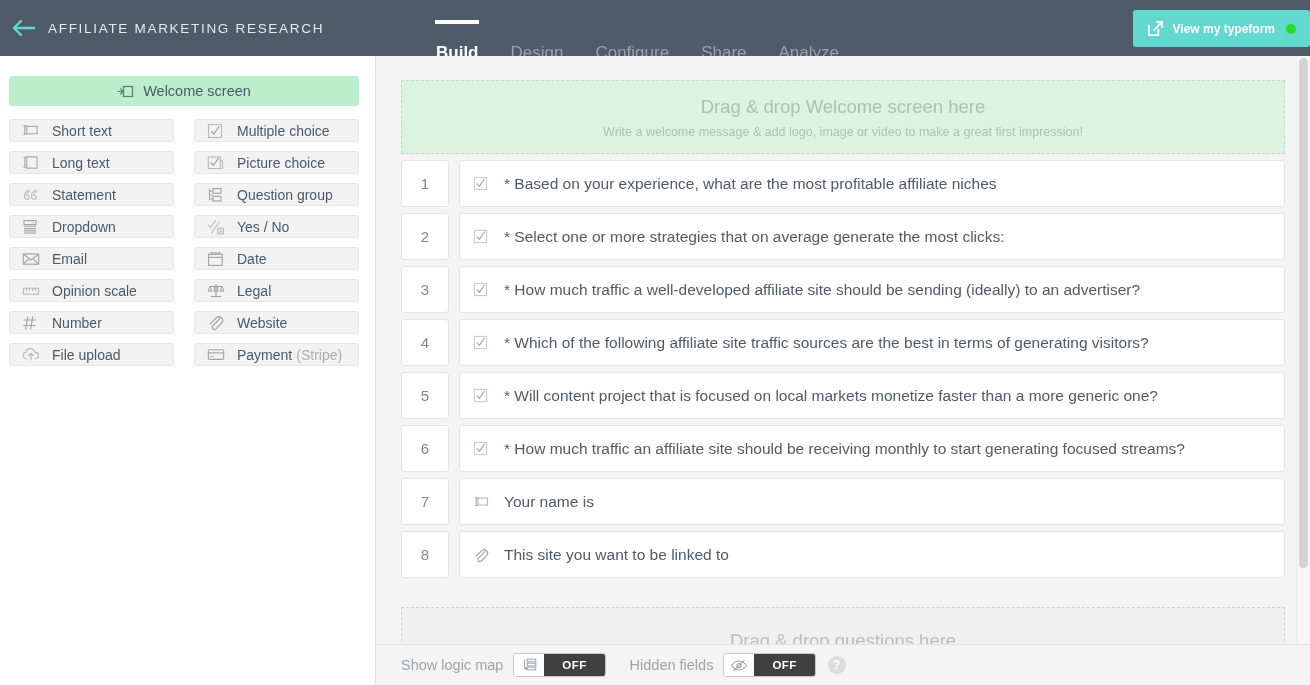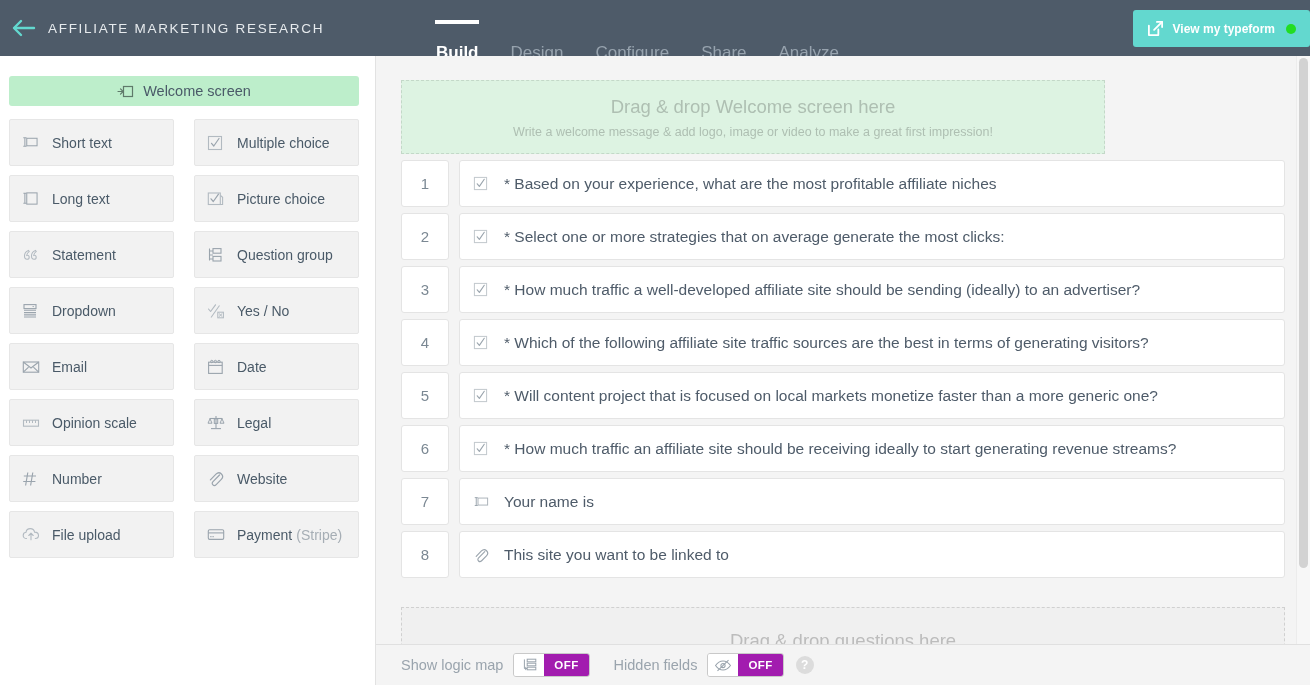--- a/index.html
+++ b/index.html
@@ -91,21 +91,21 @@
 
   #block-grid {
     margin-top: 13px;
     display: grid;
     grid-template-columns: 165px 165px;
     column-gap: 20px;
     row-gap: 9px;
     margin-left: 1px;
   }
   .block-btn {
-    height: 47px;
+    height: 23px;
     background: #f2f2f2;
     border: 1px solid #e6e6e6;
     border-radius: 2px;
     display: flex; align-items: center;
     padding-left: 12px;
     cursor: pointer;
     font-size: 14px;
     color: #4a5a68;
   }
   .block-btn .bicon {
@@ -116,21 +116,21 @@
 
   
   #main {
     position: absolute; top: 56px; left: 376px;
     width: 934px; height: 588px;
     background: #f4f4f4;
     overflow: hidden;
   }
   #dropzone-welcome {
     position: absolute; top: 24px; left: 25px;
-    width: 704px; height: 74px;
+    width: 884px; height: 74px;
     background: #ddf3e2;
     border: 1px dashed #c3d8c8;
     display: flex; flex-direction: column;
     align-items: center; justify-content: center;
   }
   #dropzone-welcome .dz-title { color: #aebfb2; font-size: 18.5px; }
   #dropzone-welcome .dz-sub { color: #aebfb2; font-size: 12.5px; margin-top: 7px; }
 
   #question-list { position: absolute; top: 104px; left: 25px; width: 884px; }
   .q-row { display: flex; align-items: stretch; margin-bottom: 6px; height: 47px; }
@@ -196,24 +196,24 @@
     overflow: hidden; cursor: pointer;
     margin-right: 24px;
   }
   .toggle .tg-icon {
     width: 30px; height: 100%;
     background: #ffffff;
     display: flex; align-items: center; justify-content: center;
     color: #9aa4ad;
   }
   .toggle .tg-state {
-    background: #a21caf; color: #ffffff;
+    background: #404040; color: #ffffff;
     font-size: 11.5px; font-weight: 700;
     height: 100%; display: flex; align-items: center;
-    padding: 0 10px;
+    padding: 0 18px;
     letter-spacing: 0.4px;
   }
   #help-icon {
     width: 18px; height: 18px; border-radius: 50%;
     background: #dcdcdc; color: #ffffff;
     font-size: 12px; font-weight: 700;
     display: flex; align-items: center; justify-content: center;
     cursor: pointer;
     margin-left: -12px;
   }
@@ -521,21 +521,21 @@
 
     <div class="q-row">
       <div class="q-num">6</div>
       <div class="q-body">
         <span class="q-icon">
           <svg width="15" height="15" viewBox="0 0 16 16">
               <rect x="1.5" y="1.5" width="13" height="13" fill="none" stroke="#c3c9ce" stroke-width="1.1"></rect>
               <path d="M4.5 8.3 L6.8 11 L12 3.5" fill="none" stroke="#9aa4ad" stroke-width="1.2" stroke-linecap="round" stroke-linejoin="round"></path>
             </svg>
         </span>
-        <span class="q-text">* How much traffic an affiliate site should be receiving ideally to start generating revenue streams?</span>
+        <span class="q-text">* How much traffic an affiliate site should be receiving monthly to start generating focused streams?</span>
       </div>
     </div>
 
     <div class="q-row">
       <div class="q-num">7</div>
       <div class="q-body">
         <span class="q-icon">
           <svg width="17" height="14" viewBox="0 0 18 16">
               <rect x="5" y="3.5" width="11" height="8" fill="none" stroke="#aab2b9" stroke-width="1.1"></rect>
               <path d="M3 3 L3 12 M1.3 3 L4.7 3 M1.3 12 L4.7 12" stroke="#9aa4ad" stroke-width="1.1" fill="none"></path>

